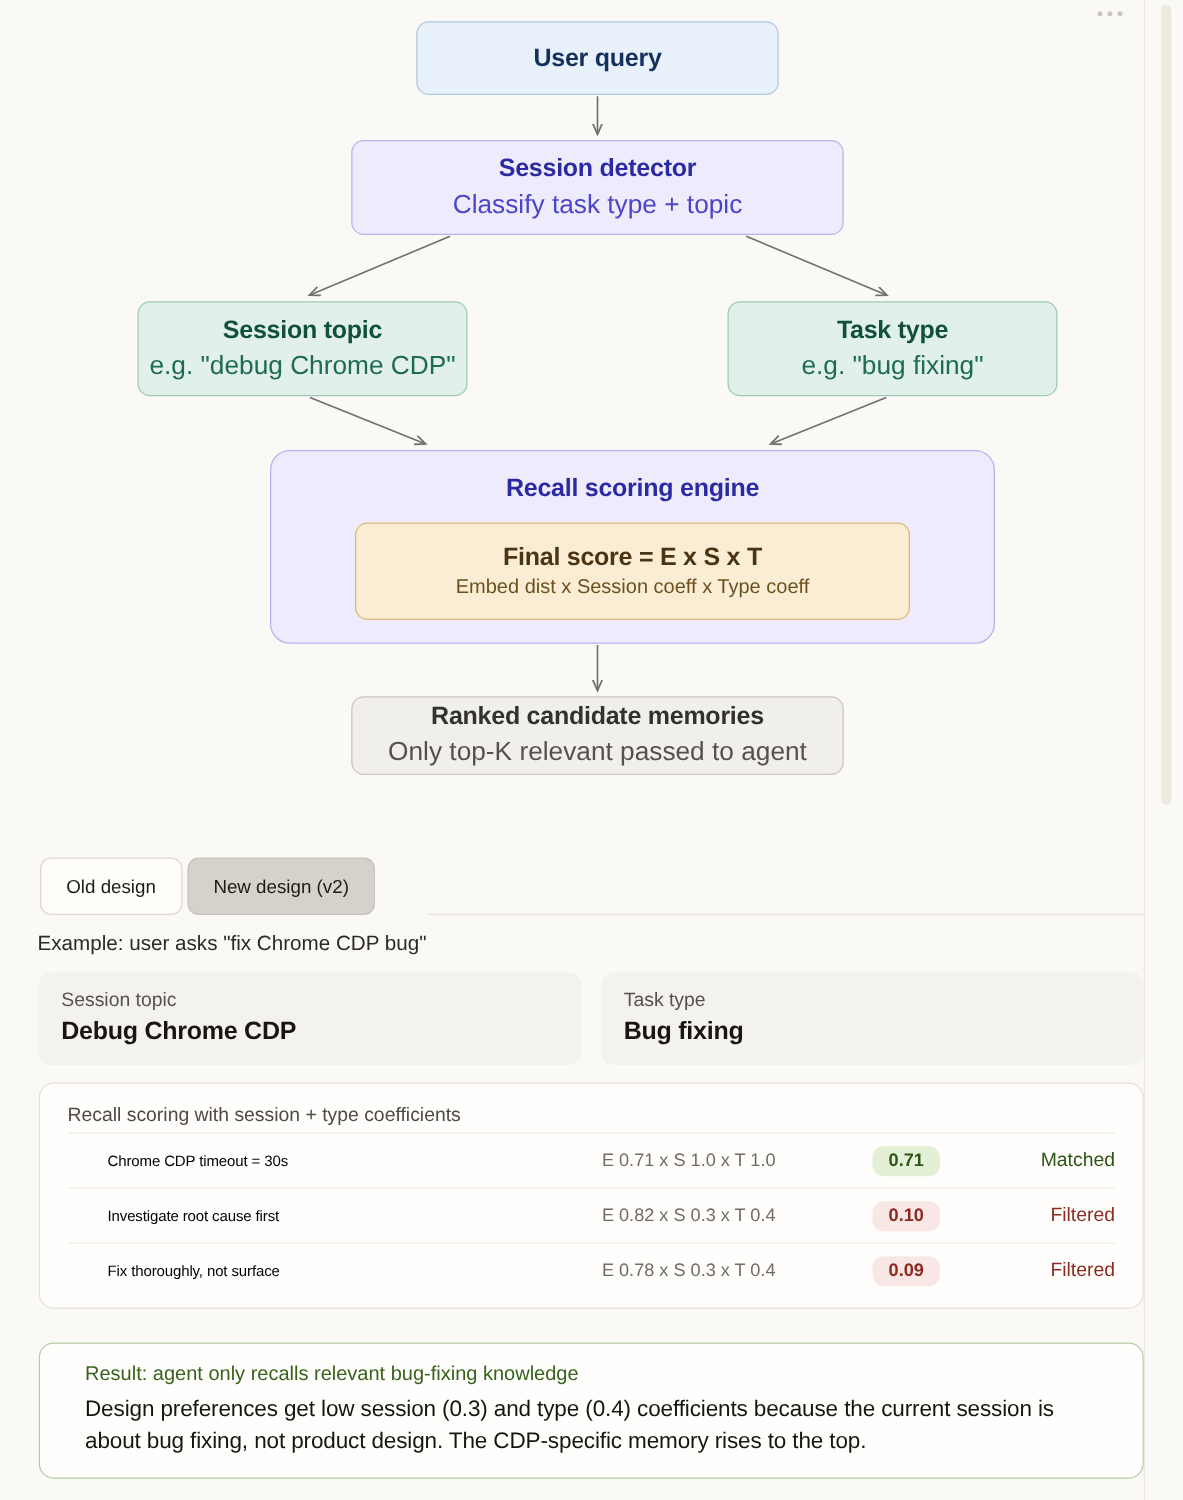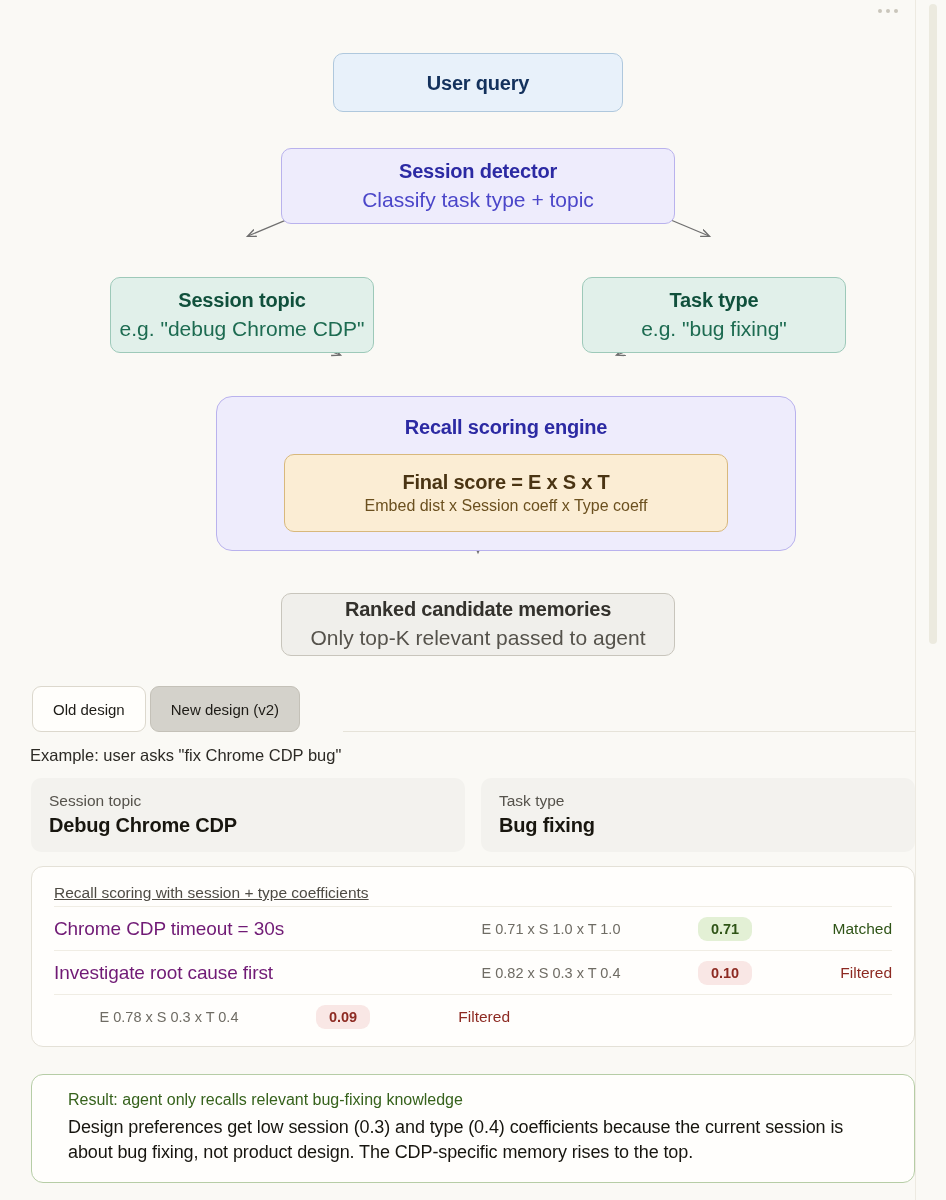--- a/index.html
+++ b/index.html
@@ -62,21 +62,20 @@
   }
 
   .node {
     position: absolute;
     border-radius: 10px;
     display: flex;
     flex-direction: column;
     align-items: center;
     justify-content: center;
     padding: 6px 7px;
-    margin-top: 36px;
   }
   .node .t1 {
     font-size: 20px;
     font-weight: 700;
     letter-spacing: -0.2px;
     line-height: 1.3;
   }
   .node .t2 {
     font-size: 21px;
     font-weight: 400;
@@ -233,34 +232,34 @@
     width: 884px;
     background: #fffefc;
     border: 1px solid #e4e1d7;
     border-radius: 12px;
     padding: 17px 22px 8px;
   }
   .table-title {
     font-size: 15.5px;
     color: #4e4b44;
     margin-bottom: 4px;
-    text-decoration: underline;
   }
   .trow {
     display: flex;
     align-items: center;
     height: 44px;
     border-top: 1px solid #f0ede4;
   }
   .trow:first-of-type { border-top: none; }
   .trow .label {
     flex: 1;
-    font-size: 19px;
-    color: #701a75;
+    font-size: 12px;
+    color: #000000;
     letter-spacing: -0.1px;
+    margin-left: 32px;
   }
   .trow .formula-txt {
     width: 230px;
     text-align: center;
     font-size: 14.5px;
     color: #6f6c64;
   }
   .trow .pill-wrap {
     width: 118px;
     display: flex;
@@ -412,20 +411,21 @@
     <div class="trow">
       <div class="label">Investigate root cause first</div>
       <div class="formula-txt">E 0.82 x S 0.3 x T 0.4</div>
       <div class="pill-wrap">
         <span class="pill bad">0.10</span>
       </div>
       <div class="status filtered">Filtered</div>
     </div>
 
     <div class="trow">
+      <div class="label">Fix thoroughly, not surface</div>
       <div class="formula-txt">E 0.78 x S 0.3 x T 0.4</div>
       <div class="pill-wrap">
         <span class="pill bad">0.09</span>
       </div>
       <div class="status filtered">Filtered</div>
     </div>
   </div>
 
   <div class="result-card">
     <div class="result-head">Result: agent only recalls relevant bug-fixing knowledge</div>

